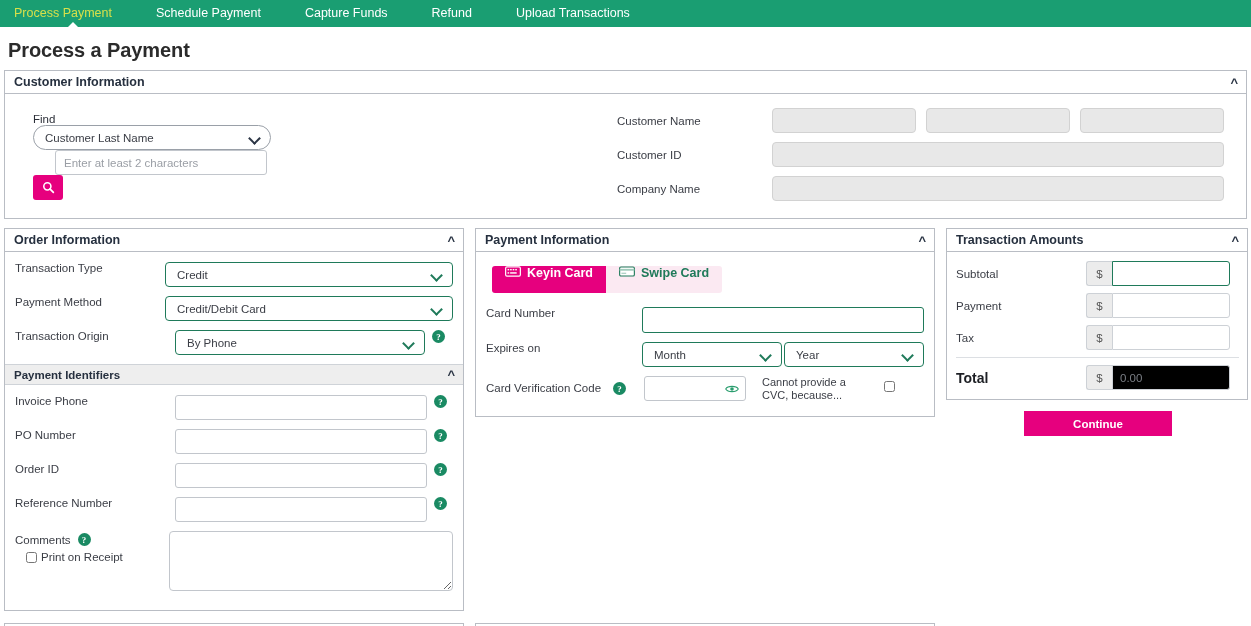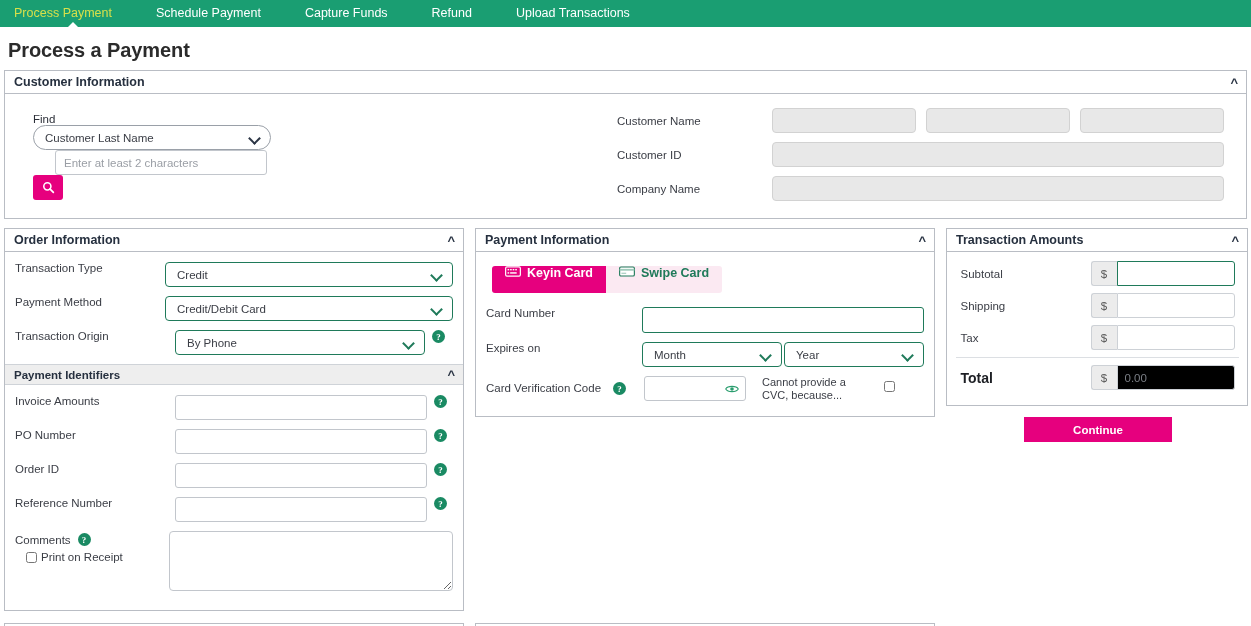--- a/index.html
+++ b/index.html
@@ -198,21 +198,21 @@
   .tg {
     height: 27px; display: flex; align-items: flex-start; gap: 6px;
     padding: 0 13px; font-size: 12.5px; font-weight: bold;
     cursor: pointer; border: none;
     font-family: "Liberation Sans", sans-serif;
   }
   .tg.on { background: #e6007e; color: #ffffff; border-radius: 3px 0 0 3px; }
   .tg.off { background: #fbe9f2; color: #1f7a5a; border-radius: 0 3px 3px 0; }
 
   
-  .amt-row { display: flex; align-items: center; margin-bottom: 7px; justify-content: center; }
+  .amt-row { display: flex; align-items: center; margin-bottom: 7px; }
   .amt-lbl { width: 130px; font-size: 11.5px; color: #3a3d45; }
   .dollar {
     width: 26px; height: 25px;
     background: #ececec; border: 1px solid #cdd1d6;
     border-right: none; border-radius: 3px 0 0 3px;
     display: flex; align-items: center; justify-content: center;
     font-size: 11.5px; color: #555;
   }
   .amt-in {
     width: 118px; height: 25px;
@@ -337,21 +337,21 @@
           </div>
           <span class="help">?</span>
         </div>
 
         <div class="subhead">
           <span>Payment Identifiers</span>
           <span class="chev">^</span>
         </div>
 
         <div class="frow">
-          <span class="flbl">Invoice Amounts</span>
+          <span class="flbl">Invoice Phone</span>
           <input class="txt" style="width: 252px;" value="">
           <span class="help">?</span>
         </div>
         <div class="frow">
           <span class="flbl">PO Number</span>
           <input class="txt" style="width: 252px;" value="">
           <span class="help">?</span>
         </div>
         <div class="frow">
           <span class="flbl">Order ID</span>
@@ -454,30 +454,30 @@
           <span class="chev">^</span>
         </div>
         <div class="panel-body" style="padding:9px 8px 9px 9px">
 
           <div class="amt-row">
             <span class="amt-lbl">Subtotal</span>
             <span class="dollar">$</span>
             <input class="amt-in focus" value="" style="">
           </div>
           <div class="amt-row">
-            <span class="amt-lbl">Shipping</span>
+            <span class="amt-lbl">Payment</span>
             <span class="dollar">$</span>
             <input class="amt-in" value="" style="">
           </div>
           <div class="amt-row">
             <span class="amt-lbl">Tax</span>
             <span class="dollar">$</span>
             <input class="amt-in" value="" style="">
           </div>
-          <div class="amt-row totrow" style="margin-bottom:6px">
+          <div class="amt-row totrow" style="margin-bottom:0">
             <span class="amt-lbl">Total</span>
             <span class="dollar">$</span>
             <input class="amt-in ro2" readonly="" value="0.00" style="">
           </div>
 
         </div>
       </div>
       <button class="cont-btn">Continue</button>
     </div>
 

